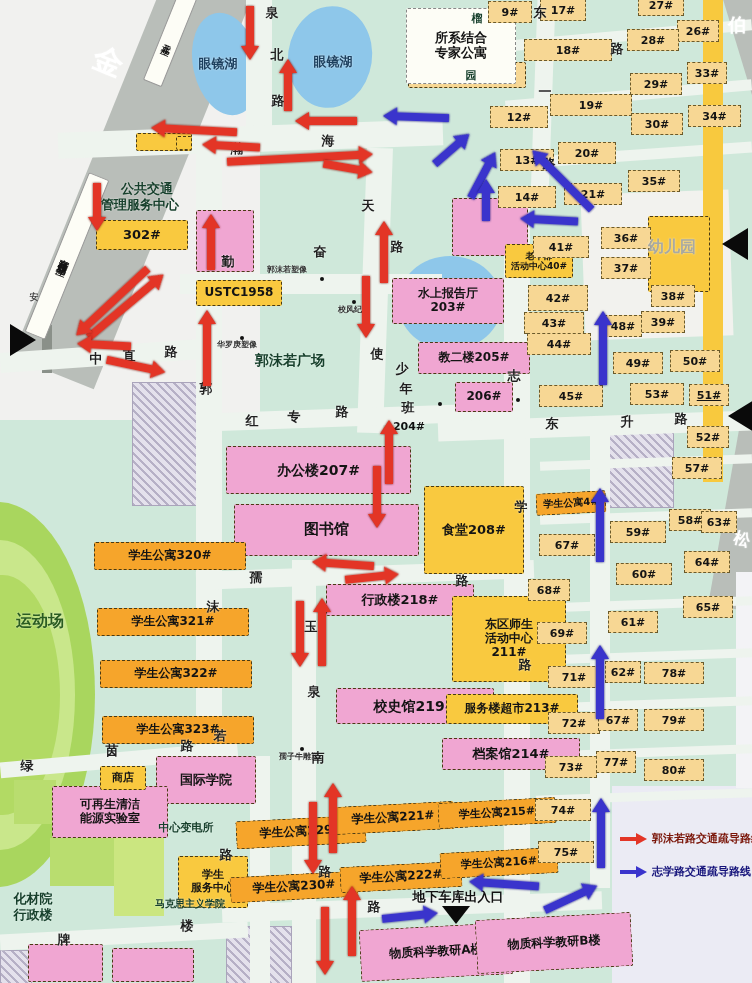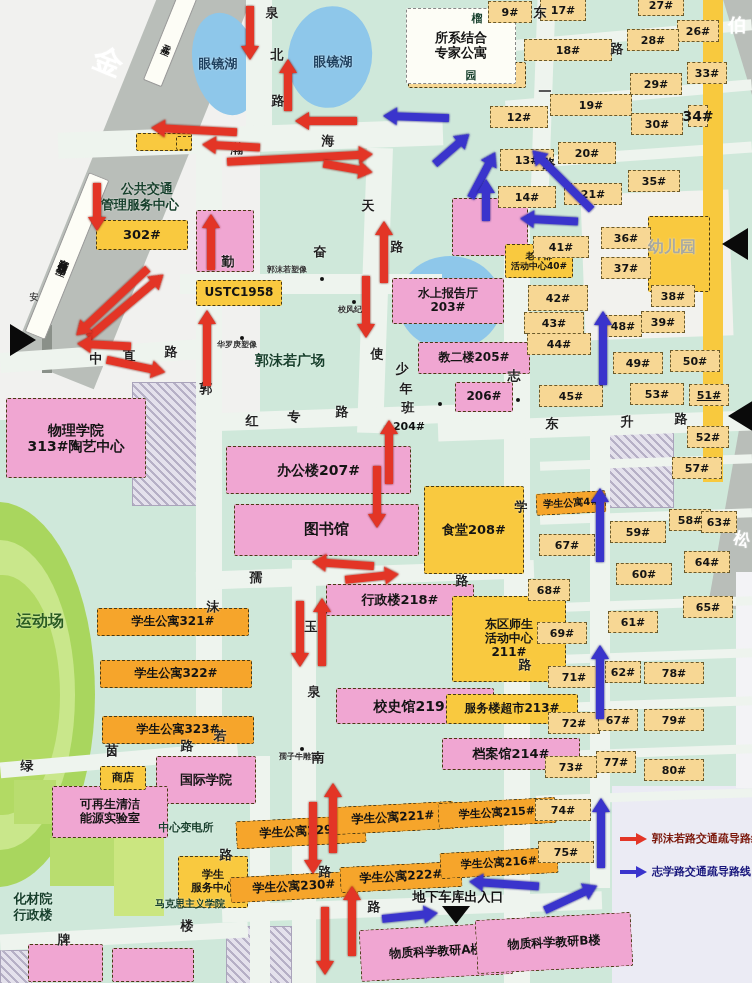--- a/index.html
+++ b/index.html
@@ -104,24 +104,20 @@
     </div>
     <div style="position: absolute; left: 326px; top: 584px; width: 148px; height: 32px; background: rgb(240, 166, 210); border: 1.5px dashed rgb(74, 59, 20); box-sizing: border-box; display: flex; flex-direction: column; align-items: center; justify-content: center; text-align: center; font-weight: bold; color: rgb(20, 20, 20); line-height: 1.15; font-size: 13px; z-index: 3; border-radius: 2px;">
       <div>行政楼218#</div>
     </div>
     <div style="position: absolute; left: 336px; top: 688px; width: 158px; height: 36px; background: rgb(240, 166, 210); border: 1.5px dashed rgb(74, 59, 20); box-sizing: border-box; display: flex; flex-direction: column; align-items: center; justify-content: center; text-align: center; font-weight: bold; color: rgb(20, 20, 20); line-height: 1.15; font-size: 14px; z-index: 3; border-radius: 2px;">
       <div>校史馆219#</div>
     </div>
     <div style="position: absolute; left: 442px; top: 738px; width: 138px; height: 32px; background: rgb(240, 166, 210); border: 1.5px dashed rgb(74, 59, 20); box-sizing: border-box; display: flex; flex-direction: column; align-items: center; justify-content: center; text-align: center; font-weight: bold; color: rgb(20, 20, 20); line-height: 1.15; font-size: 13px; z-index: 3; border-radius: 2px;">
       <div>档案馆214#</div>
     </div>
-    <div style="position: absolute; left: 6px; top: 398px; width: 140px; height: 80px; background: rgb(240, 166, 210); border: 1.5px dashed rgb(74, 59, 20); box-sizing: border-box; display: flex; flex-direction: column; align-items: center; justify-content: center; text-align: center; font-weight: bold; color: rgb(20, 20, 20); line-height: 1.15; font-size: 14px; z-index: 3; border-radius: 2px;">
-      <div>物理学院</div>
-      <div>313#陶艺中心</div>
-    </div>
     <div style="position: absolute; left: 156px; top: 756px; width: 100px; height: 48px; background: rgb(240, 166, 210); border: 1.5px dashed rgb(74, 59, 20); box-sizing: border-box; display: flex; flex-direction: column; align-items: center; justify-content: center; text-align: center; font-weight: bold; color: rgb(20, 20, 20); line-height: 1.15; font-size: 13px; z-index: 3; border-radius: 2px;">
       <div>国际学院</div>
     </div>
     <div style="position: absolute; left: 52px; top: 786px; width: 116px; height: 52px; background: rgb(240, 166, 210); border: 1.5px dashed rgb(74, 59, 20); box-sizing: border-box; display: flex; flex-direction: column; align-items: center; justify-content: center; text-align: center; font-weight: bold; color: rgb(20, 20, 20); line-height: 1.15; font-size: 12px; z-index: 3; border-radius: 2px;">
       <div>可再生清洁</div>
       <div>能源实验室</div>
     </div>
     <div style="position: absolute; left: 360px; top: 926px; width: 152px; height: 52px; background: rgb(240, 166, 210); border: 1.5px dashed rgb(74, 59, 20); box-sizing: border-box; display: flex; flex-direction: column; align-items: center; justify-content: center; text-align: center; font-weight: bold; color: rgb(20, 20, 20); line-height: 1.15; font-size: 12px; z-index: 3; border-radius: 2px; transform: rotate(-3deg);">
       <div>物质科学教研A楼</div>
     </div>
@@ -159,20 +155,23 @@
     </div>
     <div style="position: absolute; left: 648px; top: 216px; width: 62px; height: 76px; background: rgb(249, 201, 63); border: 1.5px dashed rgb(74, 59, 20); box-sizing: border-box; display: flex; flex-direction: column; align-items: center; justify-content: center; text-align: center; font-weight: bold; color: rgb(20, 20, 20); line-height: 1.15; font-size: 11px; z-index: 3; border-radius: 2px;"></div>
     <div style="position: absolute; left: 100px; top: 766px; width: 46px; height: 24px; background: rgb(249, 201, 63); border: 1.5px dashed rgb(74, 59, 20); box-sizing: border-box; display: flex; flex-direction: column; align-items: center; justify-content: center; text-align: center; font-weight: bold; color: rgb(20, 20, 20); line-height: 1.15; font-size: 11px; z-index: 3; border-radius: 2px;">
       <div>商店</div>
     </div>
     <div style="position: absolute; left: 408px; top: 62px; width: 118px; height: 26px; background: rgb(247, 215, 148); border: 1.5px dashed rgb(74, 59, 20); box-sizing: border-box; display: flex; flex-direction: column; align-items: center; justify-content: center; text-align: center; font-weight: bold; color: rgb(20, 20, 20); line-height: 1.15; font-size: 12px; z-index: 3; border-radius: 2px;">
       <div>1#</div>
     </div>
     <div style="position: absolute; left: 536px; top: 492px; width: 70px; height: 22px; background: rgb(246, 165, 43); border: 1.5px dashed rgb(74, 59, 20); box-sizing: border-box; display: flex; flex-direction: column; align-items: center; justify-content: center; text-align: center; font-weight: bold; color: rgb(20, 20, 20); line-height: 1.15; font-size: 10px; z-index: 3; border-radius: 2px; transform: rotate(-3deg);">
       <div>学生公寓4#</div>
+    </div>
+    <div style="position: absolute; left: 94px; top: 542px; width: 152px; height: 28px; background: rgb(246, 165, 43); border: 1.5px dashed rgb(74, 59, 20); box-sizing: border-box; display: flex; flex-direction: column; align-items: center; justify-content: center; text-align: center; font-weight: bold; color: rgb(20, 20, 20); line-height: 1.15; font-size: 12px; z-index: 3; border-radius: 2px;">
+      <div>学生公寓320#</div>
     </div>
     <div style="position: absolute; left: 97px; top: 608px; width: 152px; height: 28px; background: rgb(246, 165, 43); border: 1.5px dashed rgb(74, 59, 20); box-sizing: border-box; display: flex; flex-direction: column; align-items: center; justify-content: center; text-align: center; font-weight: bold; color: rgb(20, 20, 20); line-height: 1.15; font-size: 12px; z-index: 3; border-radius: 2px;">
       <div>学生公寓321#</div>
     </div>
     <div style="position: absolute; left: 100px; top: 660px; width: 152px; height: 28px; background: rgb(246, 165, 43); border: 1.5px dashed rgb(74, 59, 20); box-sizing: border-box; display: flex; flex-direction: column; align-items: center; justify-content: center; text-align: center; font-weight: bold; color: rgb(20, 20, 20); line-height: 1.15; font-size: 12px; z-index: 3; border-radius: 2px;">
       <div>学生公寓322#</div>
     </div>
     <div style="position: absolute; left: 102px; top: 716px; width: 152px; height: 28px; background: rgb(246, 165, 43); border: 1.5px dashed rgb(74, 59, 20); box-sizing: border-box; display: flex; flex-direction: column; align-items: center; justify-content: center; text-align: center; font-weight: bold; color: rgb(20, 20, 20); line-height: 1.15; font-size: 12px; z-index: 3; border-radius: 2px;">
       <div>学生公寓323#</div>
     </div>
@@ -207,21 +206,21 @@
     <div style="position: absolute; left: 488px; top: 1px; width: 44px; height: 22px; background: rgb(247, 215, 148); border: 1.3px dashed rgb(107, 90, 42); box-sizing: border-box; display: flex; align-items: center; justify-content: center; font-weight: bold; font-size: 11px; color: rgb(20, 20, 20); z-index: 3;">9#</div>
     <div style="position: absolute; left: 540px; top: -1px; width: 46px; height: 22px; background: rgb(247, 215, 148); border: 1.3px dashed rgb(107, 90, 42); box-sizing: border-box; display: flex; align-items: center; justify-content: center; font-weight: bold; font-size: 11px; color: rgb(20, 20, 20); z-index: 3;">17#</div>
     <div style="position: absolute; left: 638px; top: -6px; width: 46px; height: 22px; background: rgb(247, 215, 148); border: 1.3px dashed rgb(107, 90, 42); box-sizing: border-box; display: flex; align-items: center; justify-content: center; font-weight: bold; font-size: 11px; color: rgb(20, 20, 20); z-index: 3;">27#</div>
     <div style="position: absolute; left: 677px; top: 20px; width: 42px; height: 22px; background: rgb(247, 215, 148); border: 1.3px dashed rgb(107, 90, 42); box-sizing: border-box; display: flex; align-items: center; justify-content: center; font-weight: bold; font-size: 11px; color: rgb(20, 20, 20); z-index: 3;">26#</div>
     <div style="position: absolute; left: 524px; top: 39px; width: 88px; height: 22px; background: rgb(247, 215, 148); border: 1.3px dashed rgb(107, 90, 42); box-sizing: border-box; display: flex; align-items: center; justify-content: center; font-weight: bold; font-size: 11px; color: rgb(20, 20, 20); z-index: 3;">18#</div>
     <div style="position: absolute; left: 627px; top: 29px; width: 52px; height: 22px; background: rgb(247, 215, 148); border: 1.3px dashed rgb(107, 90, 42); box-sizing: border-box; display: flex; align-items: center; justify-content: center; font-weight: bold; font-size: 11px; color: rgb(20, 20, 20); z-index: 3;">28#</div>
     <div style="position: absolute; left: 687px; top: 62px; width: 40px; height: 22px; background: rgb(247, 215, 148); border: 1.3px dashed rgb(107, 90, 42); box-sizing: border-box; display: flex; align-items: center; justify-content: center; font-weight: bold; font-size: 11px; color: rgb(20, 20, 20); z-index: 3;">33#</div>
     <div style="position: absolute; left: 630px; top: 73px; width: 52px; height: 22px; background: rgb(247, 215, 148); border: 1.3px dashed rgb(107, 90, 42); box-sizing: border-box; display: flex; align-items: center; justify-content: center; font-weight: bold; font-size: 11px; color: rgb(20, 20, 20); z-index: 3;">29#</div>
     <div style="position: absolute; left: 550px; top: 94px; width: 82px; height: 22px; background: rgb(247, 215, 148); border: 1.3px dashed rgb(107, 90, 42); box-sizing: border-box; display: flex; align-items: center; justify-content: center; font-weight: bold; font-size: 11px; color: rgb(20, 20, 20); z-index: 3;">19#</div>
     <div style="position: absolute; left: 490px; top: 106px; width: 58px; height: 22px; background: rgb(247, 215, 148); border: 1.3px dashed rgb(107, 90, 42); box-sizing: border-box; display: flex; align-items: center; justify-content: center; font-weight: bold; font-size: 11px; color: rgb(20, 20, 20); z-index: 3;">12#</div>
-    <div style="position: absolute; left: 688px; top: 105px; width: 20px; height: 22px; background: rgb(247, 215, 148); border: 1.3px dashed rgb(107, 90, 42); box-sizing: border-box; display: flex; align-items: center; justify-content: center; font-weight: bold; font-size: 14px; color: rgb(20, 20, 20); z-index: 3;">34#</div>
+    <div style="position: absolute; left: 688px; top: 105px; width: 53px; height: 22px; background: rgb(247, 215, 148); border: 1.3px dashed rgb(107, 90, 42); box-sizing: border-box; display: flex; align-items: center; justify-content: center; font-weight: bold; font-size: 11px; color: rgb(20, 20, 20); z-index: 3;">34#</div>
     <div style="position: absolute; left: 631px; top: 113px; width: 52px; height: 22px; background: rgb(247, 215, 148); border: 1.3px dashed rgb(107, 90, 42); box-sizing: border-box; display: flex; align-items: center; justify-content: center; font-weight: bold; font-size: 11px; color: rgb(20, 20, 20); z-index: 3;">30#</div>
     <div style="position: absolute; left: 500px; top: 149px; width: 54px; height: 22px; background: rgb(247, 215, 148); border: 1.3px dashed rgb(107, 90, 42); box-sizing: border-box; display: flex; align-items: center; justify-content: center; font-weight: bold; font-size: 11px; color: rgb(20, 20, 20); z-index: 3;">13#</div>
     <div style="position: absolute; left: 558px; top: 142px; width: 58px; height: 22px; background: rgb(247, 215, 148); border: 1.3px dashed rgb(107, 90, 42); box-sizing: border-box; display: flex; align-items: center; justify-content: center; font-weight: bold; font-size: 11px; color: rgb(20, 20, 20); z-index: 3;">20#</div>
     <div style="position: absolute; left: 628px; top: 170px; width: 52px; height: 22px; background: rgb(247, 215, 148); border: 1.3px dashed rgb(107, 90, 42); box-sizing: border-box; display: flex; align-items: center; justify-content: center; font-weight: bold; font-size: 11px; color: rgb(20, 20, 20); z-index: 3;">35#</div>
     <div style="position: absolute; left: 498px; top: 186px; width: 58px; height: 22px; background: rgb(247, 215, 148); border: 1.3px dashed rgb(107, 90, 42); box-sizing: border-box; display: flex; align-items: center; justify-content: center; font-weight: bold; font-size: 11px; color: rgb(20, 20, 20); z-index: 3;">14#</div>
     <div style="position: absolute; left: 564px; top: 183px; width: 58px; height: 22px; background: rgb(247, 215, 148); border: 1.3px dashed rgb(107, 90, 42); box-sizing: border-box; display: flex; align-items: center; justify-content: center; font-weight: bold; font-size: 11px; color: rgb(20, 20, 20); z-index: 3;">21#</div>
     <div style="position: absolute; left: 601px; top: 227px; width: 50px; height: 22px; background: rgb(247, 215, 148); border: 1.3px dashed rgb(107, 90, 42); box-sizing: border-box; display: flex; align-items: center; justify-content: center; font-weight: bold; font-size: 11px; color: rgb(20, 20, 20); z-index: 3;">36#</div>
     <div style="position: absolute; left: 601px; top: 257px; width: 50px; height: 22px; background: rgb(247, 215, 148); border: 1.3px dashed rgb(107, 90, 42); box-sizing: border-box; display: flex; align-items: center; justify-content: center; font-weight: bold; font-size: 11px; color: rgb(20, 20, 20); z-index: 3;">37#</div>
     <div style="position: absolute; left: 533px; top: 236px; width: 56px; height: 22px; background: rgb(247, 215, 148); border: 1.3px dashed rgb(107, 90, 42); box-sizing: border-box; display: flex; align-items: center; justify-content: center; font-weight: bold; font-size: 11px; color: rgb(20, 20, 20); z-index: 3;">41#</div>
     <div style="position: absolute; left: 651px; top: 285px; width: 44px; height: 22px; background: rgb(247, 215, 148); border: 1.3px dashed rgb(107, 90, 42); box-sizing: border-box; display: flex; align-items: center; justify-content: center; font-weight: bold; font-size: 11px; color: rgb(20, 20, 20); z-index: 3;">38#</div>

